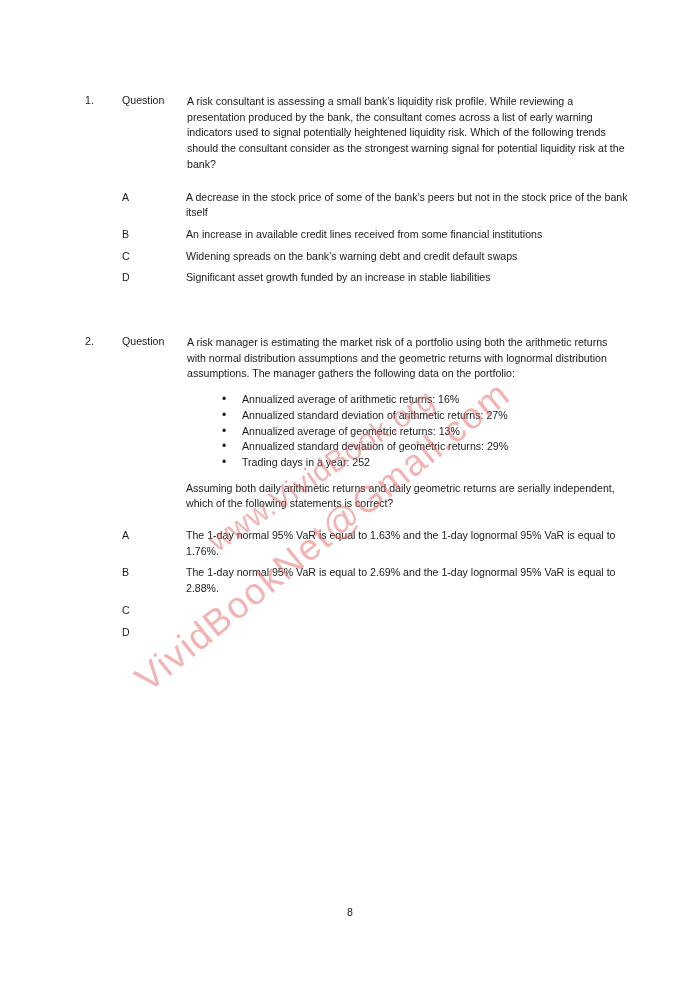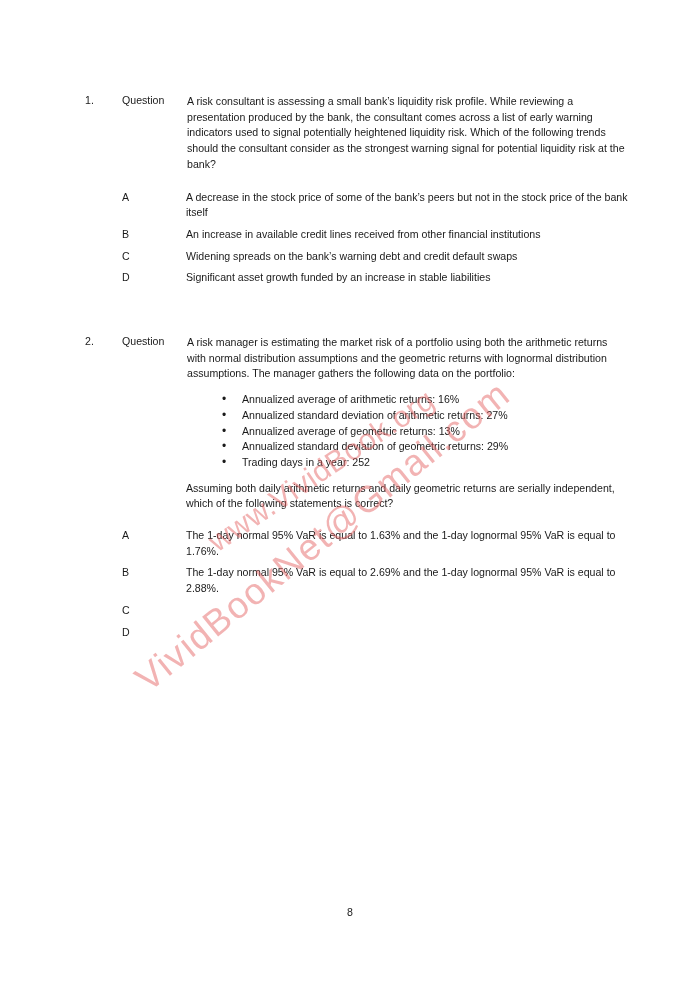--- a/index.html
+++ b/index.html
@@ -111,21 +111,21 @@
       </div>
     </div>
     <div class="options">
   <div class="option-row">
     <div class="opt-letter">A</div>
     <div class="opt-text">A decrease in the stock price of some of the bank’s peers but not in the stock price of the bank itself</div>
   </div>
 
   <div class="option-row">
     <div class="opt-letter">B</div>
-    <div class="opt-text">An increase in available credit lines received from other financial institutions</div>
+    <div class="opt-text">An increase in available credit lines received from some financial institutions</div>
   </div>
 
   <div class="option-row">
     <div class="opt-letter">C</div>
     <div class="opt-text">Widening spreads on the bank’s warning debt and credit default swaps</div>
   </div>
 
   <div class="option-row">
     <div class="opt-letter">D</div>
     <div class="opt-text">Significant asset growth funded by an increase in stable liabilities</div>

